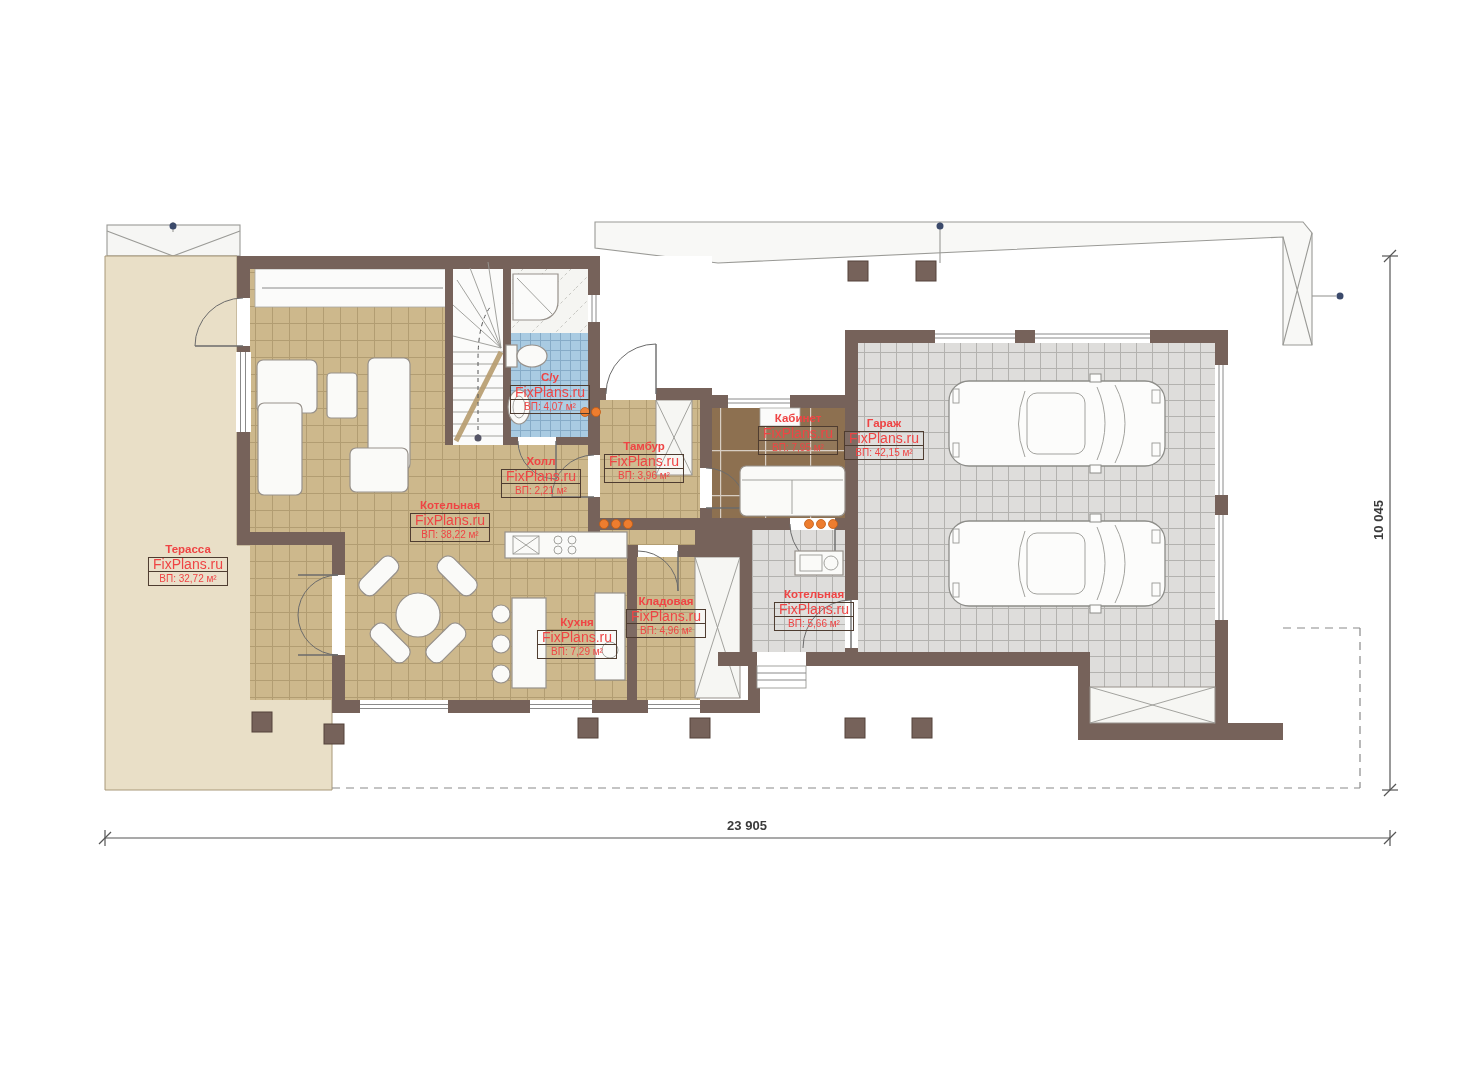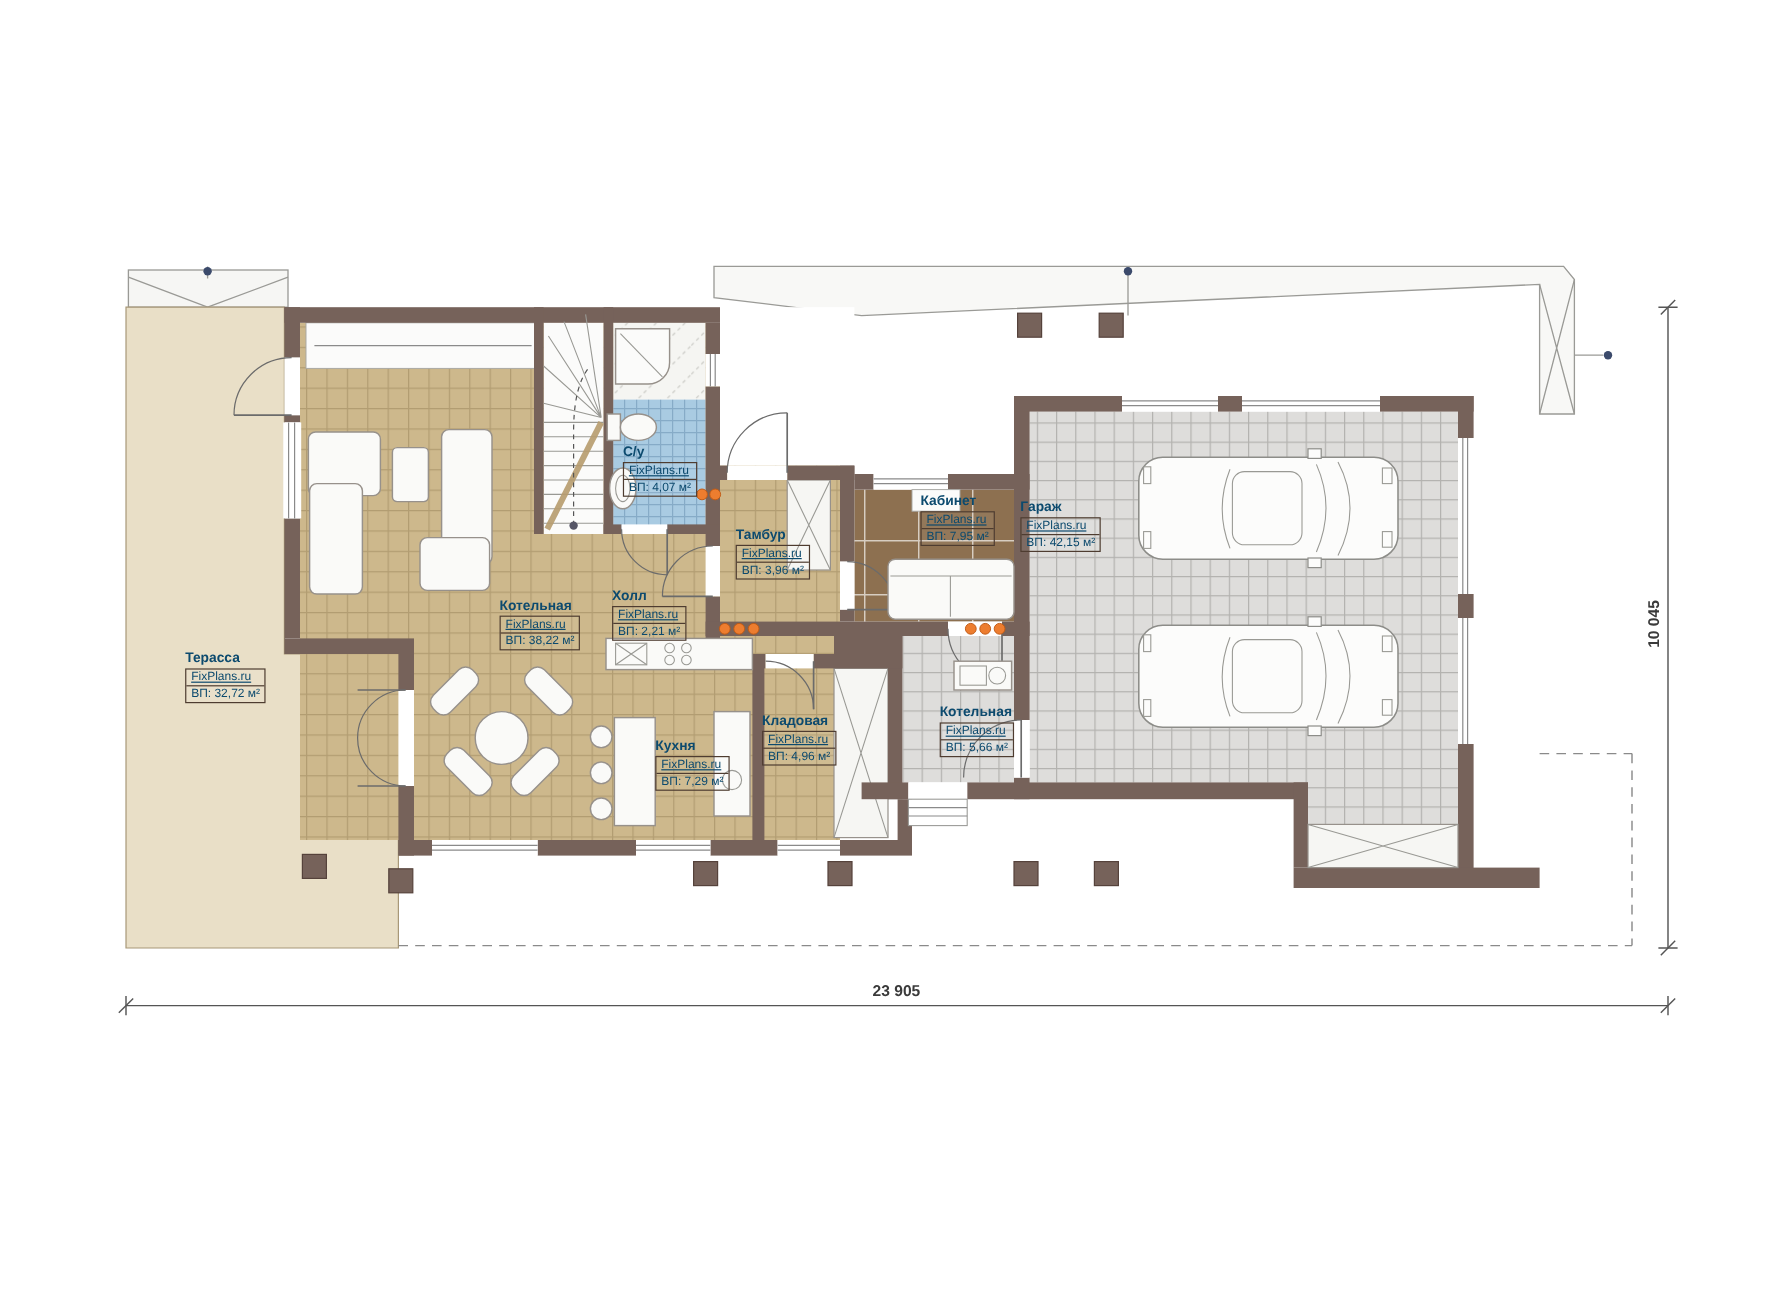--- a/index.html
+++ b/index.html
@@ -8,24 +8,24 @@
   #plan-svg{position:absolute;left:0;top:0;}
   .w{fill:#76625a;}
   .win{fill:#ffffff;}
   .wl{stroke:#8a8a8a;stroke-width:1;}
   .door{stroke:#6b6b6b;stroke-width:1;fill:none;}
   .leaf{stroke:#6b6b6b;stroke-width:1.4;}
   .f{fill:#fafaf8;stroke:#97918b;stroke-width:1.2;}
   .thin{stroke:#999994;stroke-width:0.9;fill:none;}
   .roofln{stroke:#9a9a96;stroke-width:1.1;fill:none;}
   .dimln{stroke:#555;stroke-width:1.2;}
-  .room-label{position:absolute;transform:translateX(-50%);text-align:left;color:#0c4a6e;z-index:5;}
+  .room-label{position:absolute;transform:translateX(-50%);text-align:center;color:#ef4444;z-index:5;}
   .rname{font-weight:bold;font-size:11.5px;line-height:13px;margin-bottom:1px;white-space:nowrap;}
   .rbox{display:inline-block;border:1px solid #4e3c30;background:rgba(255,255,255,0.06);}
-  .rbox .wm{font-size:10px;line-height:13px;padding:0 4px;border-bottom:1px solid #4e3c30;white-space:nowrap;text-decoration:underline;}
+  .rbox .wm{font-size:14px;line-height:13px;padding:0 4px;border-bottom:1px solid #4e3c30;white-space:nowrap;}
   .rbox .area{font-size:10px;line-height:13px;padding:0 4px;white-space:nowrap;}
   .dim{position:absolute;font-weight:bold;font-size:13px;color:#3a3a3a;z-index:5;white-space:nowrap;}
   #dim-bottom{left:747px;top:818px;transform:translateX(-50%);}
   #dim-right{left:1378px;top:520px;transform:translate(-50%,-50%) rotate(-90deg);}
 </style>
 </head>
 <body>
 
 <div id="page">
 
@@ -343,21 +343,21 @@
 <div class="room-label" style="left:188px;top:543px;">
   <div class="rname">Терасса</div>
   <div class="rbox"><div class="wm">FixPlans.ru</div>
   <div class="area">ВП: 32,72 м²</div></div>
 </div>
 <div class="room-label" style="left:450px;top:499px;">
   <div class="rname">Котельная</div>
   <div class="rbox"><div class="wm">FixPlans.ru</div>
   <div class="area">ВП: 38,22 м²</div></div>
 </div>
-<div class="room-label" style="left:541px;top:455px;margin-top:36px;">
+<div class="room-label" style="left:541px;top:455px;">
   <div class="rname">Холл</div>
   <div class="rbox"><div class="wm">FixPlans.ru</div>
   <div class="area">ВП: 2,21 м²</div></div>
 </div>
 <div class="room-label" style="left:550px;top:371px;">
   <div class="rname">С/у</div>
   <div class="rbox"><div class="wm">FixPlans.ru</div>
   <div class="area">ВП: 4,07 м²</div></div>
 </div>
 <div class="room-label" style="left:644px;top:440px;">

